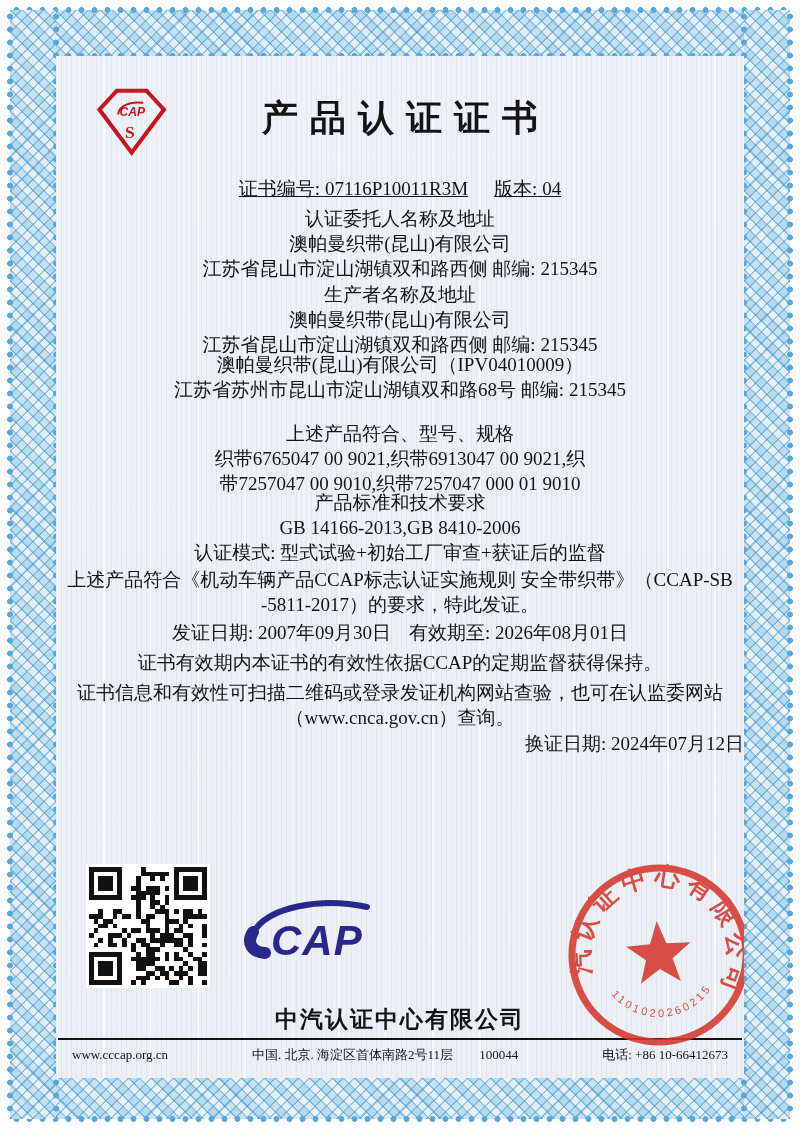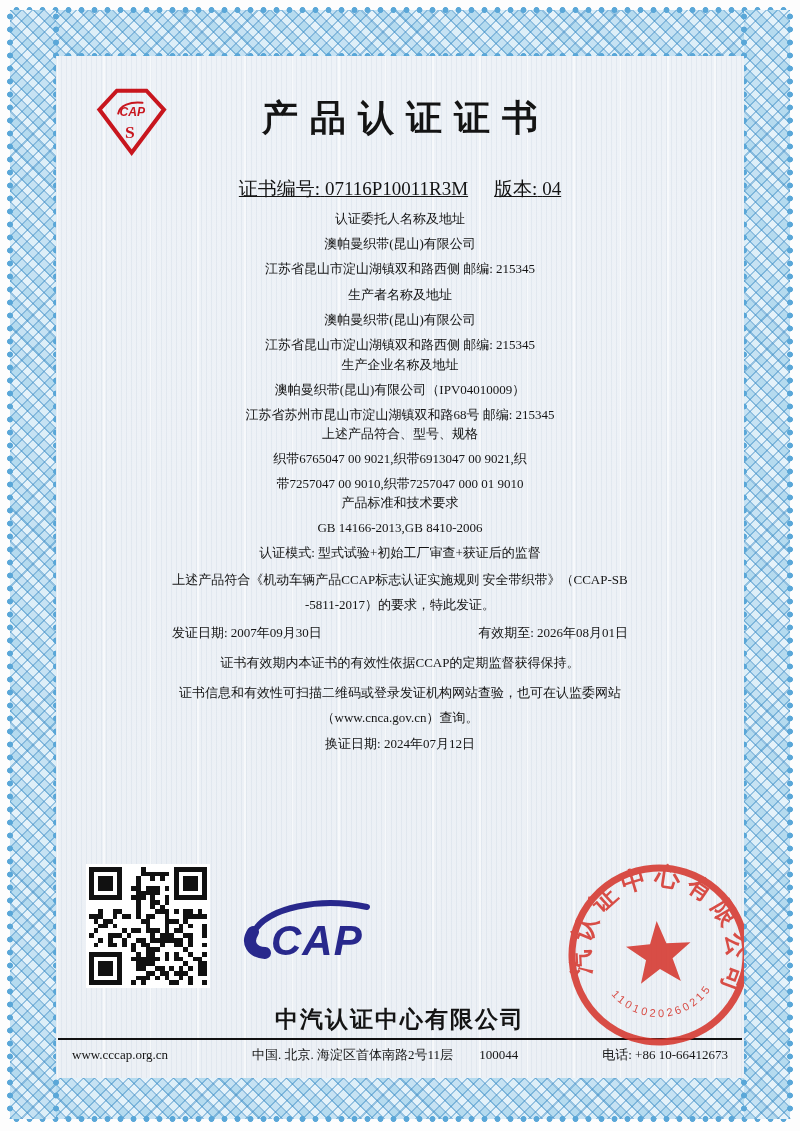--- a/index.html
+++ b/index.html
@@ -41,31 +41,31 @@
 
   
   .inner{position:absolute;left:56px;top:56px;width:688px;height:1022px;overflow:hidden;
     background-color:#edf1f6;
     background-image:
       repeating-linear-gradient(90deg, rgba(198,210,224,.30) 0 1px, rgba(0,0,0,0) 1px 5px),
       repeating-linear-gradient(90deg, rgba(255,255,255,.55) 0 2px, rgba(0,0,0,0) 2px 47px),
       linear-gradient(180deg,#eef2f7,#ecf0f5);
   }
   .abs{position:absolute;left:0;right:0;text-align:center;}
-  .line{white-space:nowrap;line-height:25px;font-size:13px;}
+  .line{white-space:nowrap;line-height:25px;font-size:19px;}
 
   .diamond-logo{position:absolute;left:38px;top:24px;width:74px;height:82px;}
   .page-title{top:38px;font-size:36px;font-weight:bold;letter-spacing:12px;padding-left:12px;}
   .certline{top:120px;font-size:19px;text-decoration:underline;}
   .certline .gap{display:inline-block;width:26px;}
 
   .sec1{top:150px;} .sec2{top:226px;} .sec3{top:296px;} .sec4{top:365px;} .sec5{top:434px;}
   .mode{top:484px;} .statement{top:511px;}
   .dates{top:564px;display:flex;justify-content:space-between;padding:0 116px;}
-  .validity{top:594px;} .verify{top:624px;} .renewal{top:675px;}
+  .validity{top:594px;} .verify{top:624px;} .renewal{top:675px;text-align:right;}
 
   .qr-wrap{position:absolute;left:30px;top:808px;width:124px;height:124px;background:#fff;padding:3px;}
   .ccap-logo{position:absolute;left:179px;top:841px;width:140px;height:70px;}
   .sig-block{position:absolute;left:344px;top:810px;width:150px;text-align:center;}
   .sig-line{border-top:1.5px solid #333;margin-top:2px;}
   .sig-label{font-size:18px;letter-spacing:28px;padding-left:28px;margin-top:8px;}
   .seal{position:absolute;left:508px;top:804px;width:190px;height:190px;opacity:.88;z-index:5;}
   .company{top:948px;font-size:23px;font-weight:bold;font-family:"Liberation Sans","DejaVu Sans",sans-serif;letter-spacing:2px;}
   .rule{position:absolute;left:2px;right:2px;top:982px;border-top:2px solid #111;}
   .footer-row{top:990px;display:flex;justify-content:space-between;align-items:center;padding:0 16px;font-size:13px;}
@@ -108,21 +108,20 @@
       <p class="line">江苏省昆山市淀山湖镇双和路西侧 邮编: 215345</p>
     </div>
 
     <div class="abs sec2">
       <p class="line">生产者名称及地址</p>
       <p class="line">澳帕曼织带(昆山)有限公司</p>
       <p class="line">江苏省昆山市淀山湖镇双和路西侧 邮编: 215345</p>
     </div>
 
     <div class="abs sec3">
-      <p class="line">生产企业名称及地址</p>
       <p class="line">澳帕曼织带(昆山)有限公司（IPV04010009）</p>
       <p class="line">江苏省苏州市昆山市淀山湖镇双和路68号 邮编: 215345</p>
     </div>
 
     <div class="abs sec4">
       <p class="line">上述产品符合、型号、规格</p>
       <p class="line">织带6765047 00 9021,织带6913047 00 9021,织</p>
       <p class="line">带7257047 00 9010,织带7257047 000 01 9010</p>
     </div>
 

